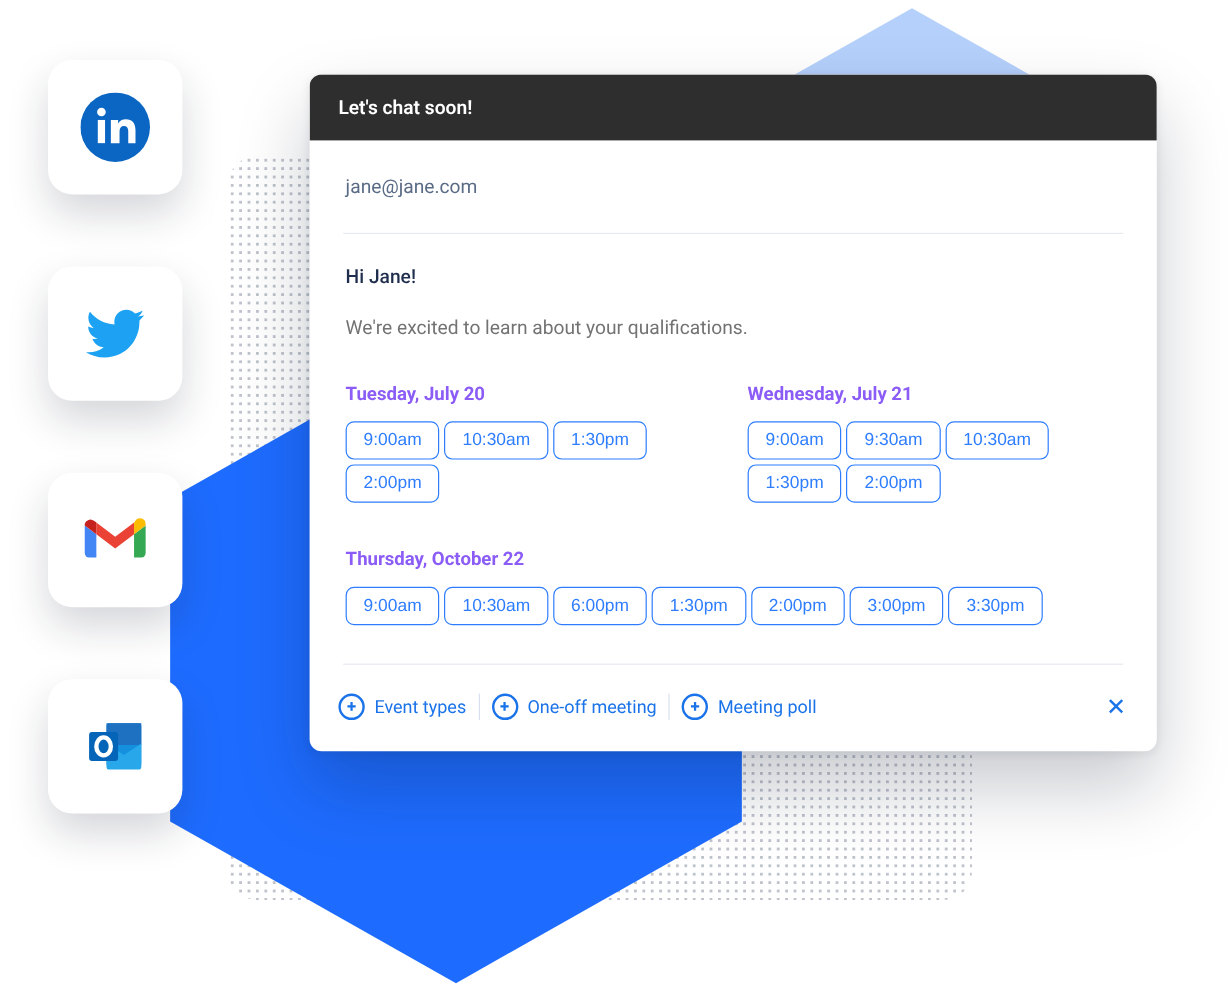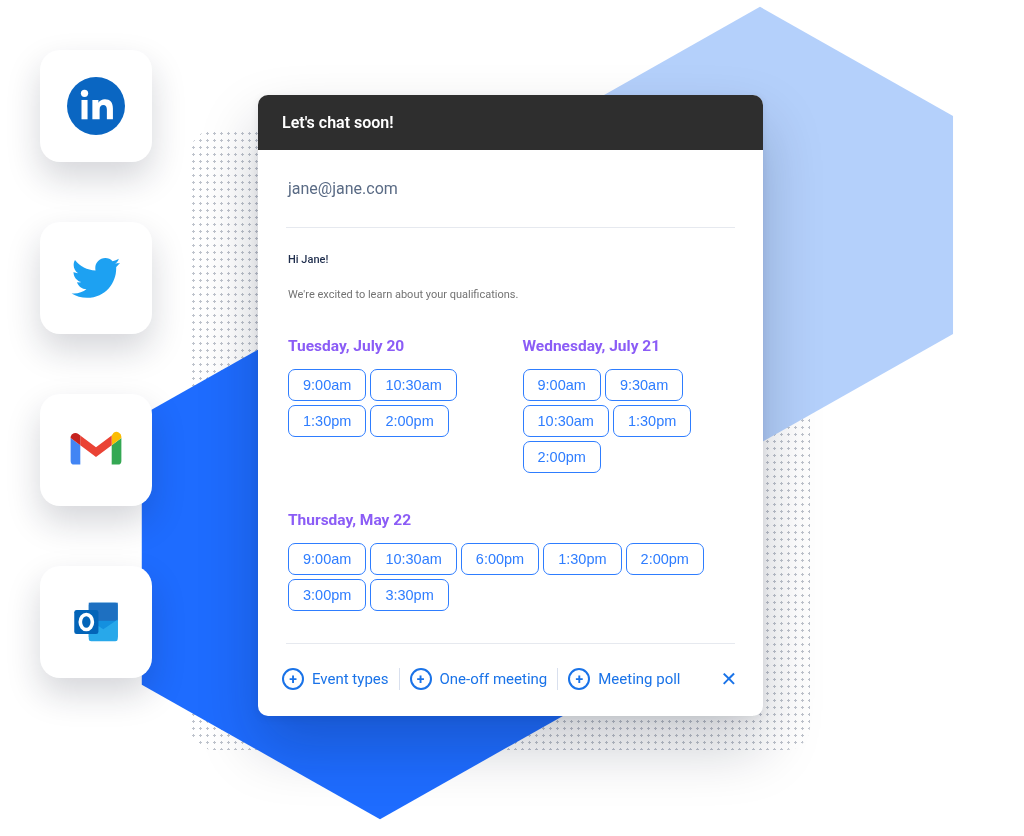--- a/index.html
+++ b/index.html
@@ -24,26 +24,26 @@
   .dot-shadow{position:absolute;width:620px;height:620px;left:190px;top:130px;
     background-image:radial-gradient(#1a2a4a 1.2px,transparent 1.2px);
     background-size:7px 7px;opacity:.28;border-radius:24px;}
 
   
   .tiles{position:absolute;left:40px;top:50px;display:flex;flex-direction:column;gap:60px;}
   .tile{width:112px;height:112px;border-radius:20px;background:#fff;box-shadow:var(--tile-shadow);display:flex;align-items:center;justify-content:center;}
   .tile svg{width:58px;height:58px;}
 
   
-  .card{position:absolute;left:258px;top:62px;width:505px;border-radius:10px;overflow:hidden;background:#fff;box-shadow:0 30px 60px rgba(10,20,40,.22),0 2px 8px rgba(10,20,40,.08);margin-top:33px;}
+  .card{position:absolute;left:258px;top:62px;width:706px;border-radius:10px;overflow:hidden;background:#fff;box-shadow:0 30px 60px rgba(10,20,40,.22),0 2px 8px rgba(10,20,40,.08);}
   .card-header{background:#2e2e2e;color:#fff;padding:18px 24px;font-weight:600;font-size:16px;}
   .card-body{padding:0 28px;}
   .card-row{padding:29px 2px;border-bottom:1px solid var(--border);color:var(--muted);font-size:16px;}
   .card-row.subject{color:var(--muted);}
-  .msg{padding:24px 2px 2px;color:var(--ink);font-size:11px;line-height:1.5;}
+  .msg{padding:24px 2px 2px;color:var(--ink);font-size:16px;line-height:1.5;}
   .msg .hi{font-weight:500;margin-bottom:18px;}
   .msg p{margin:0 0 6px;color:#737373;}
   .days{display:grid;grid-template-columns:1fr 1fr;gap:28px 24px;padding:26px 2px 6px;}
   .day-title{font-weight:700;color:#8b5cf6;font-size:15.5px;margin-bottom:14px;}
   .slots{display:flex;flex-wrap:wrap;gap:4px;}
   .slot{border:1.5px solid var(--pill-border);color:var(--pill-text);font-size:14.5px;padding:7px 14px;border-radius:7px;background:#fff;cursor:pointer;}
   .thursday{grid-column:1/3;padding-top:10px;}
   hr.sep{border:none;border-top:1px solid var(--border);margin:26px 0 0;}
   .footer{display:flex;align-items:center;gap:8px;padding:18px 20px 20px;}
   .faction{display:flex;align-items:center;gap:8px;color:var(--footer-blue);font-size:15px;padding:6px 4px;cursor:pointer;}
@@ -132,21 +132,21 @@
             <div class="day-title">Wednesday, July 21</div>
             <div class="slots">
               <button class="slot">9:00am</button>
               <button class="slot">9:30am</button>
               <button class="slot">10:30am</button>
               <button class="slot">1:30pm</button>
               <button class="slot">2:00pm</button>
             </div>
           </div>
           <div class="thursday">
-            <div class="day-title">Thursday, May 22</div>
+            <div class="day-title">Thursday, October 22</div>
             <div class="slots">
               <button class="slot">9:00am</button>
               <button class="slot">10:30am</button>
               <button class="slot">6:00pm</button>
               <button class="slot">1:30pm</button>
               <button class="slot">2:00pm</button>
               <button class="slot">3:00pm</button>
               <button class="slot">3:30pm</button>
             </div>
           </div>

